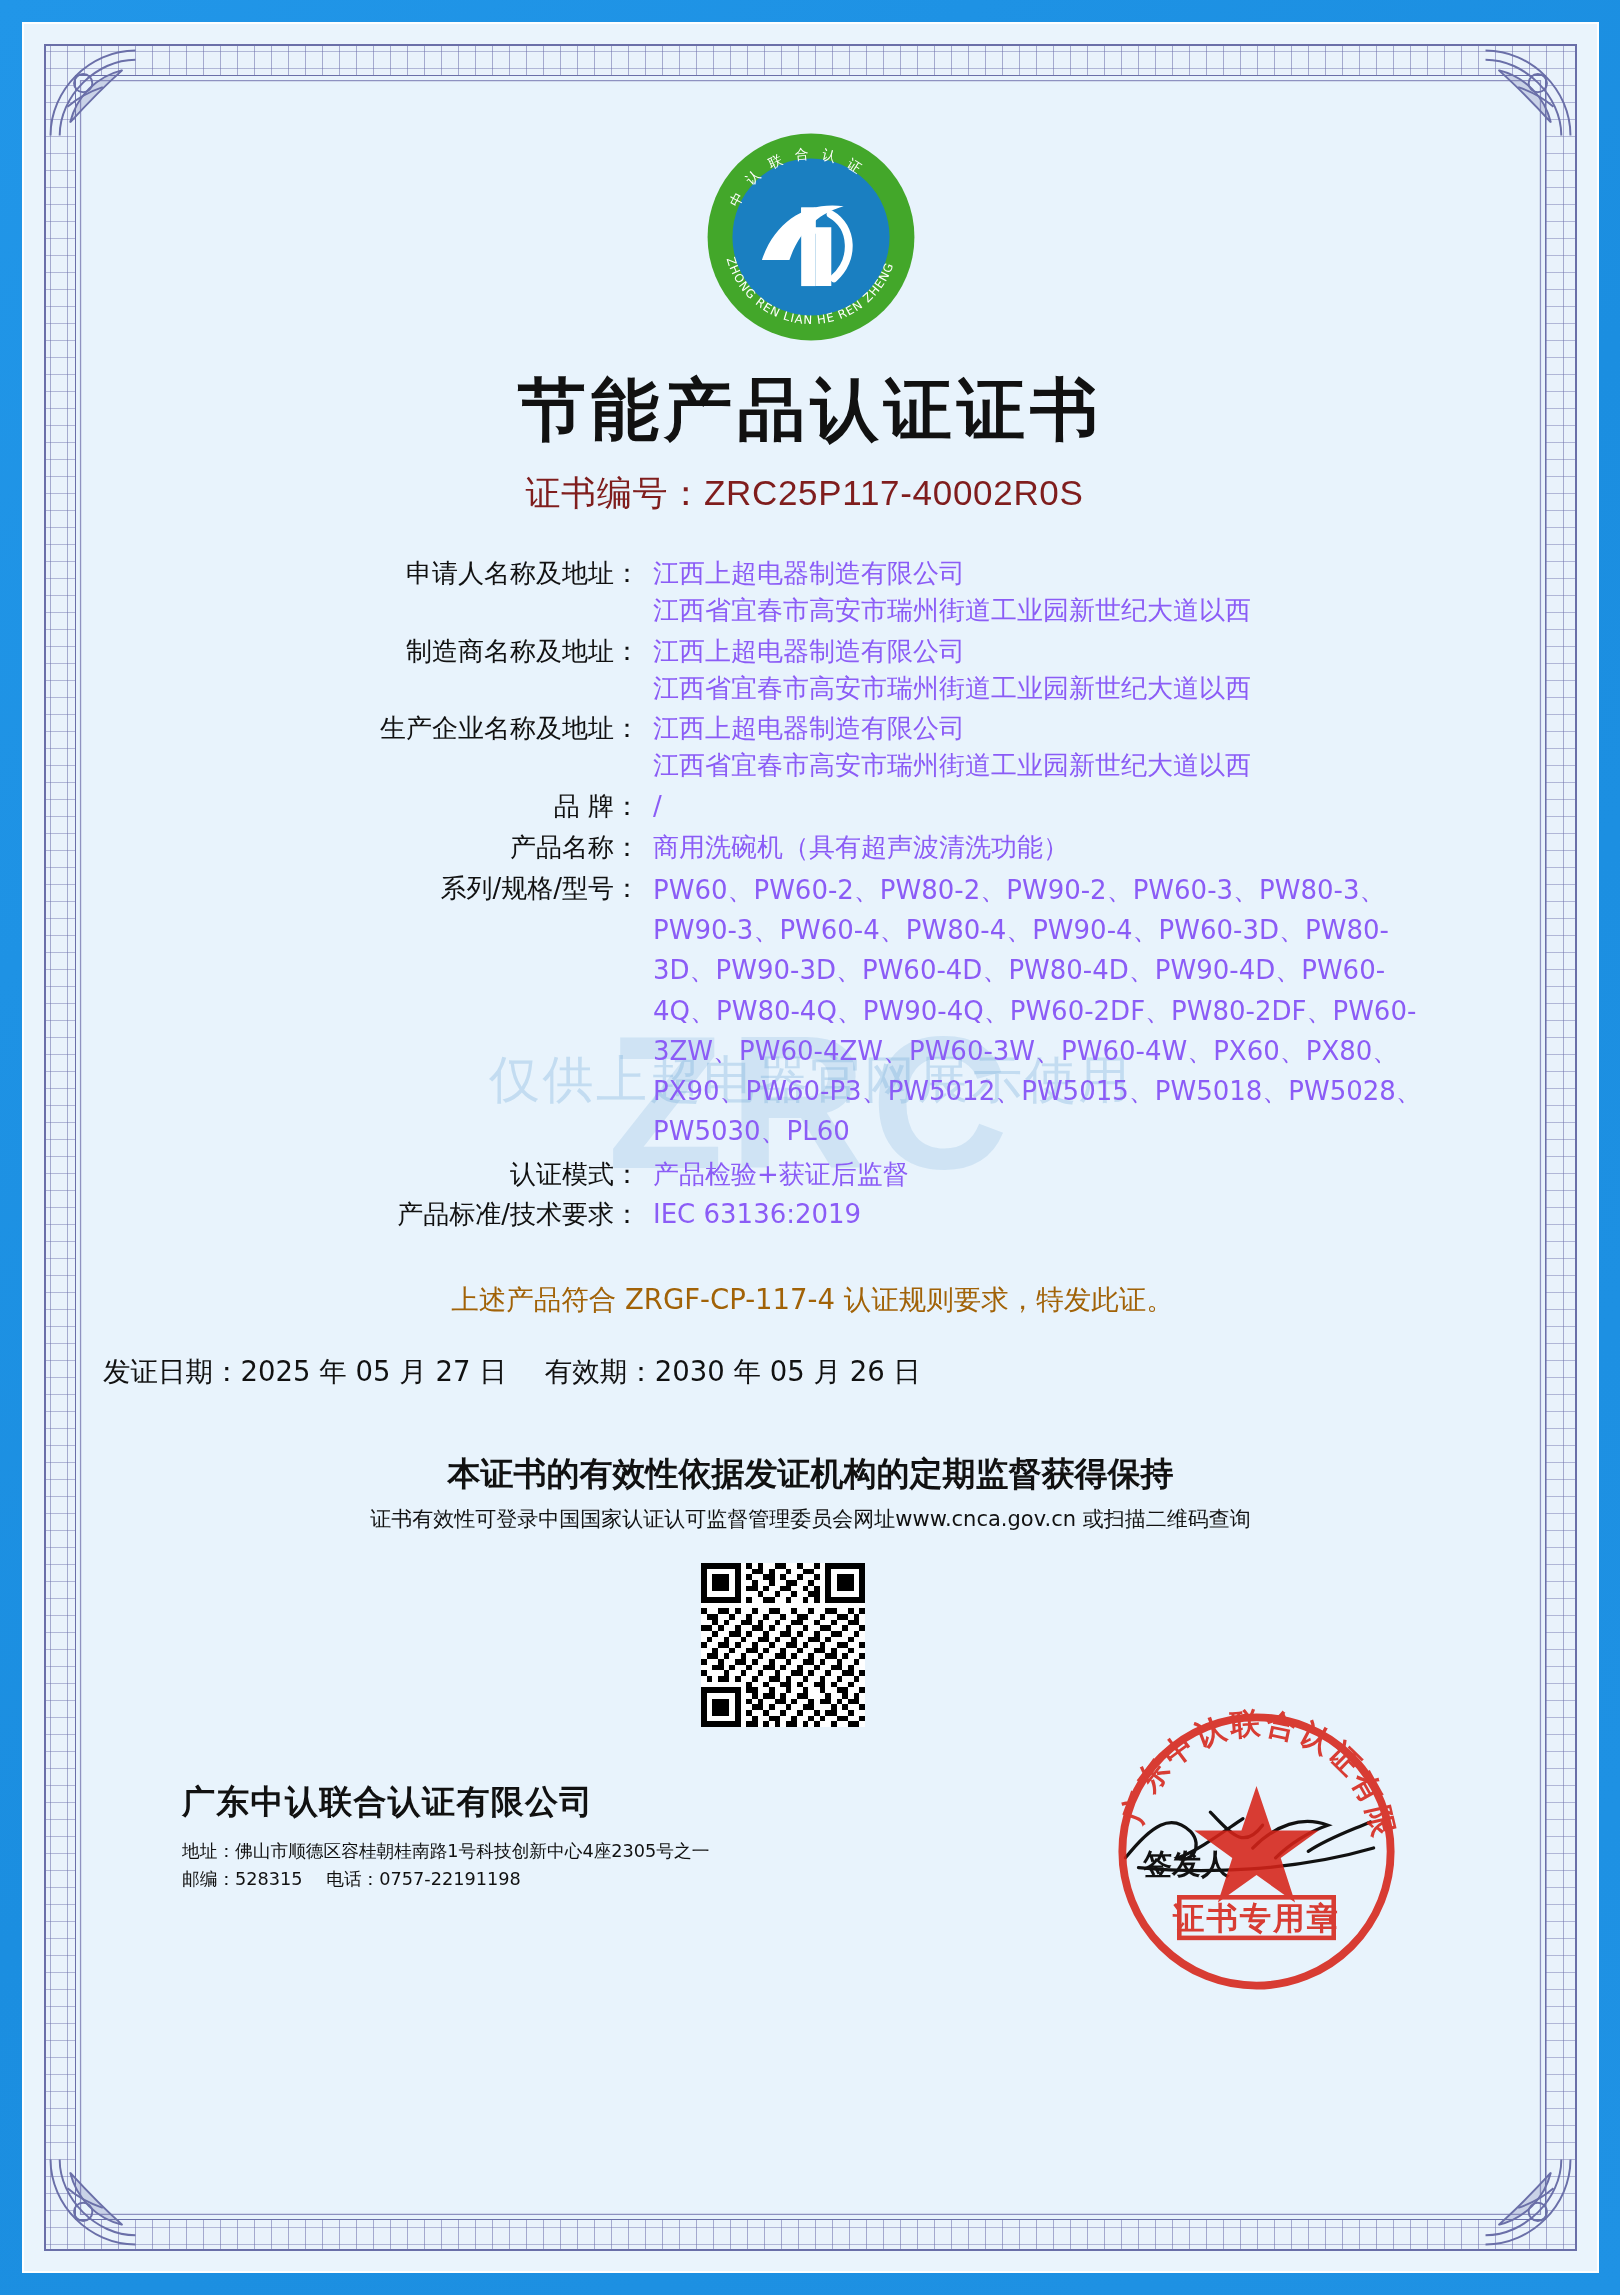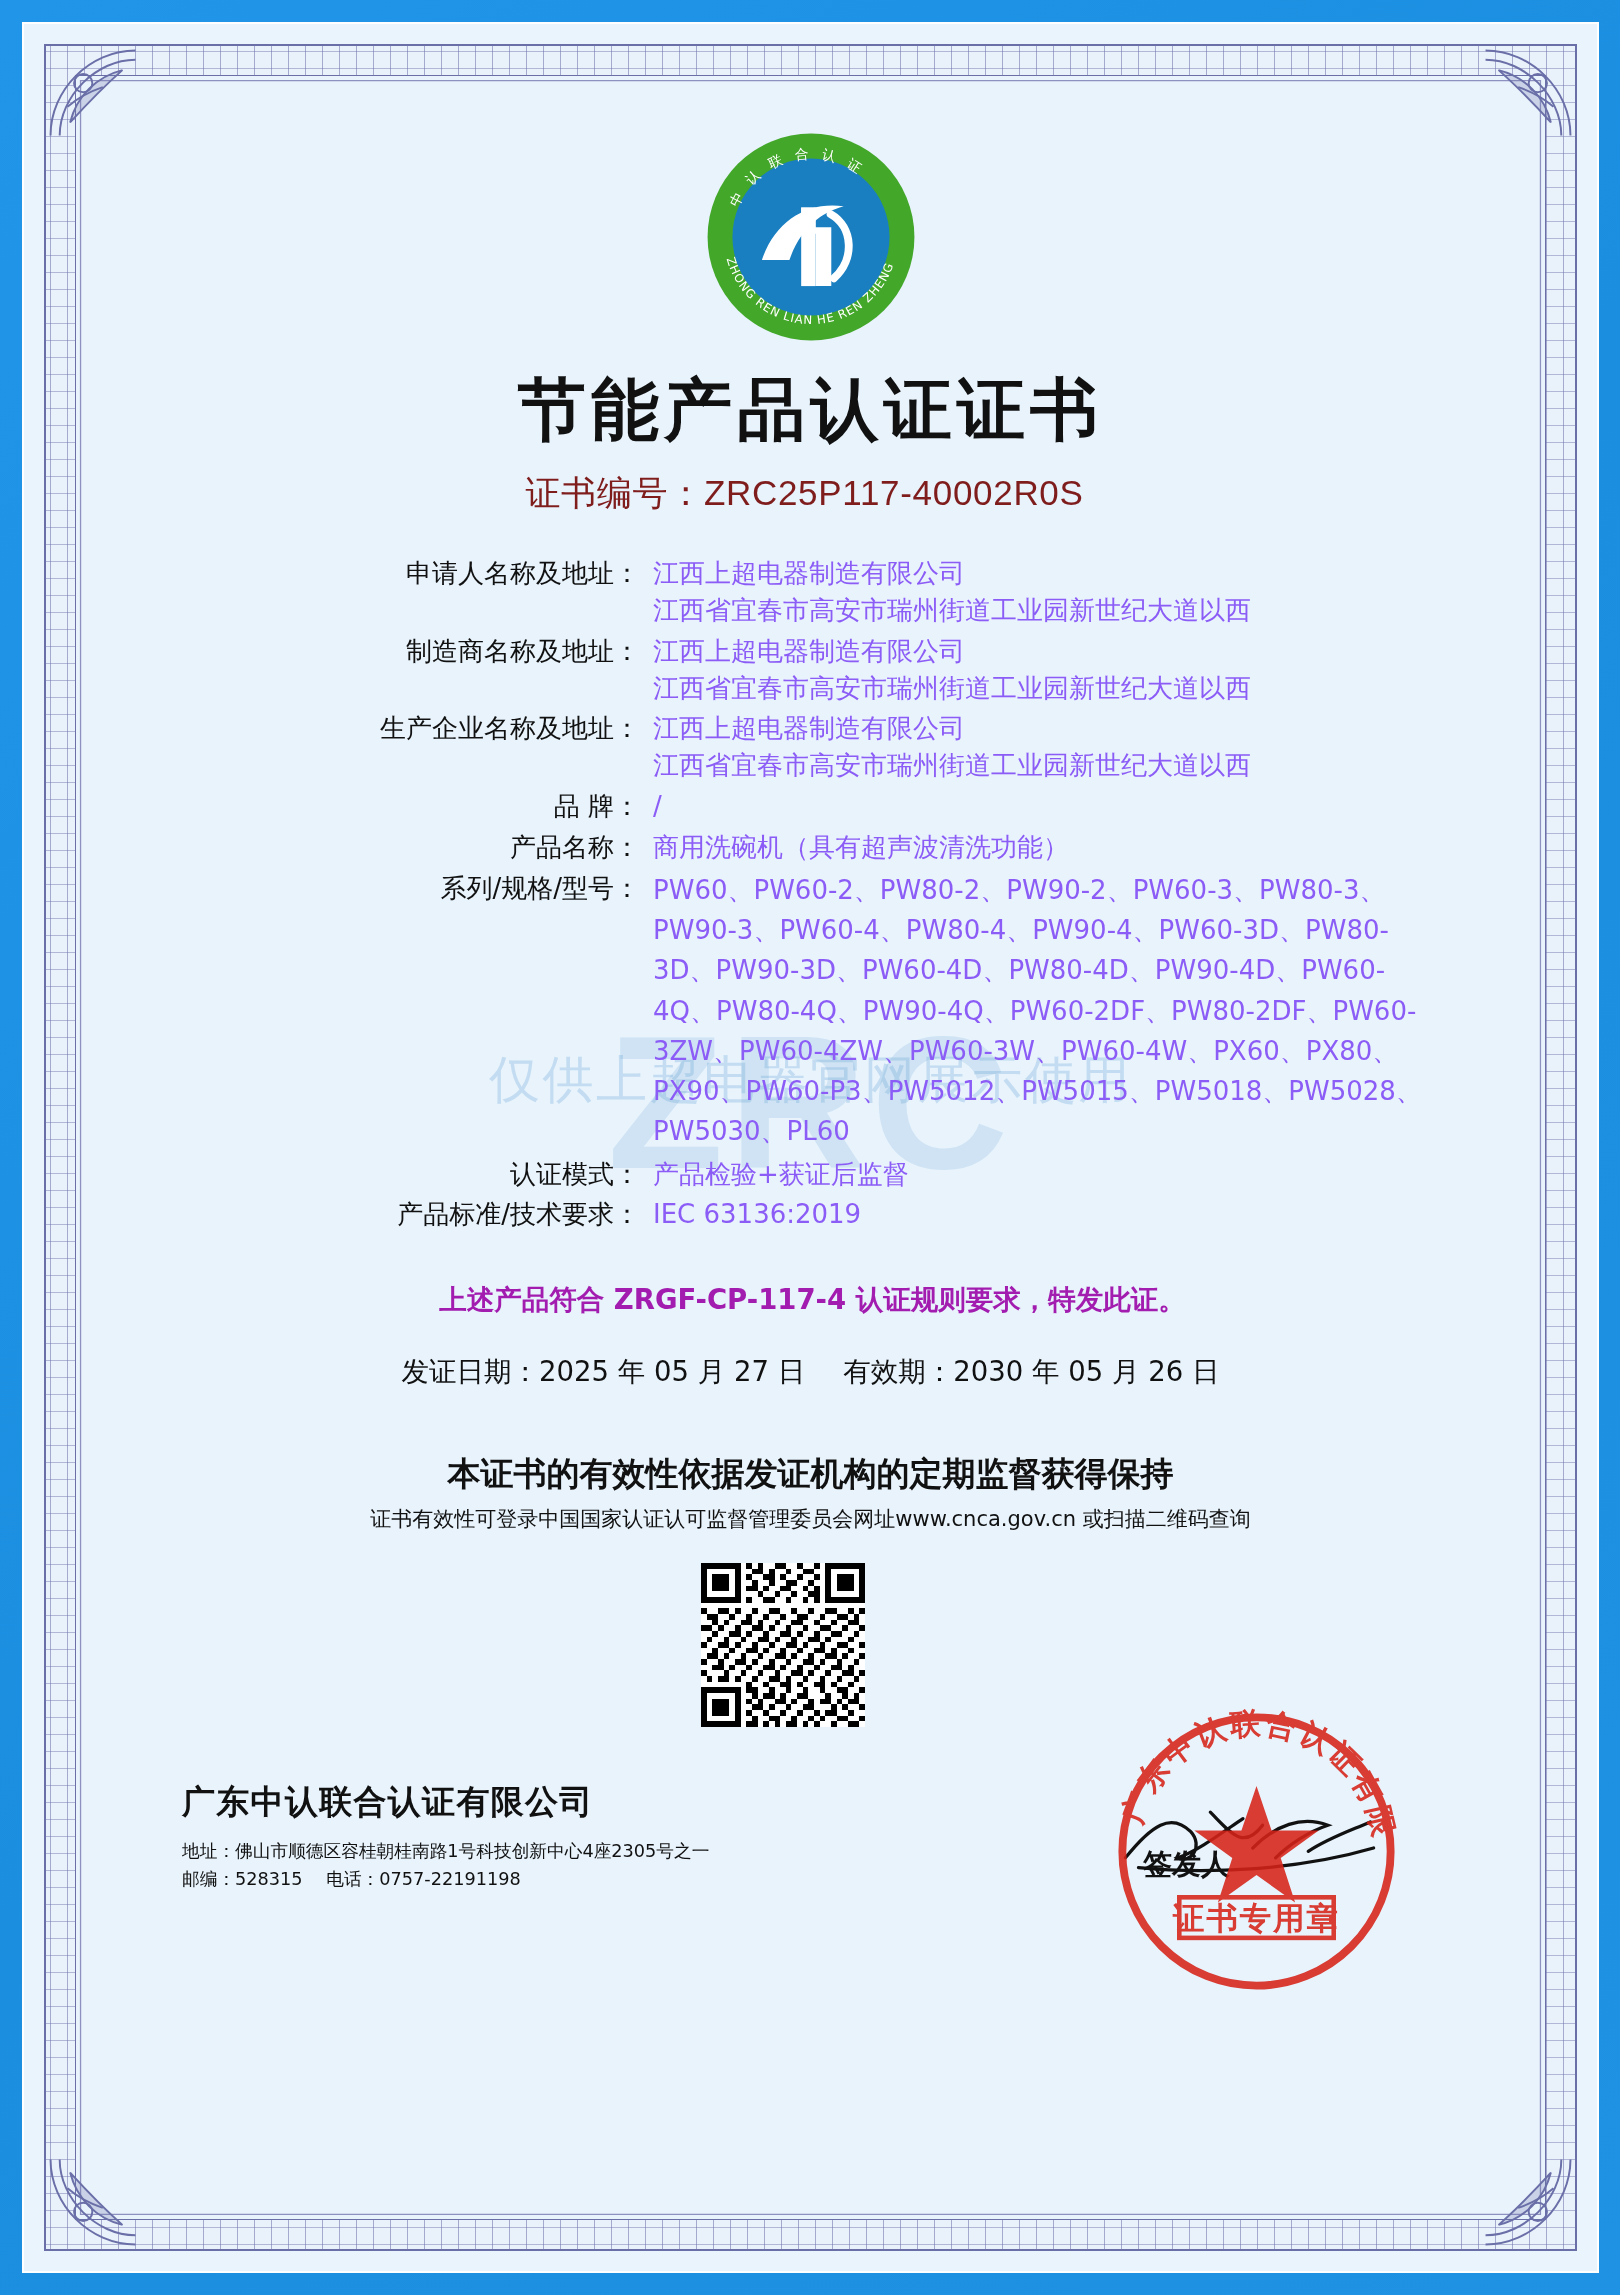--- a/index.html
+++ b/index.html
@@ -186,29 +186,27 @@
     max-width: 851px;
   }
 
   
   .declaration {
     position: absolute;
     top: 1179px;
     left: 4px; right: 0;
     text-align: center;
     font-size: 27.5px;
-    color: #a21caf;
-    font-family: "DejaVu Sans", "Liberation Sans", sans-serif;
-    font-weight: bold;
+    color: #a16207;
+    font-family: "DejaVu Sans", "Liberation Sans", sans-serif;
   }
   .dates {
     position: absolute;
     top: 1251px;
     left: 0; right: 0;
-    text-align: center;
     font-size: 27.5px;
     color: #111;
     font-family: "DejaVu Sans", "Liberation Sans", sans-serif;
   }
   .dates .gap { display: inline-block; width: 38px; }
 
   .note1 {
     position: absolute;
     top: 1349px;
     left: 0; right: 0;

